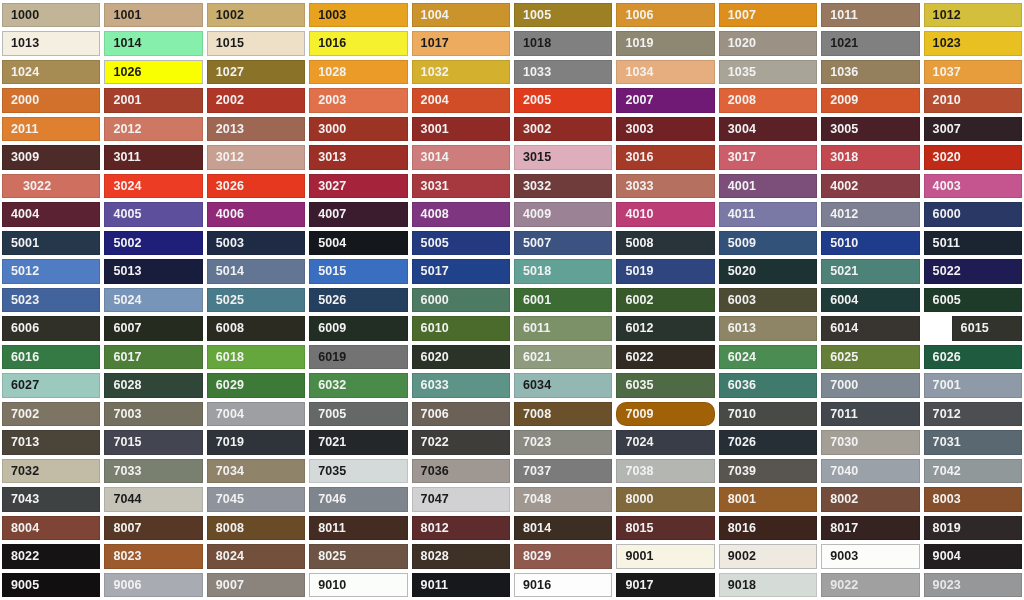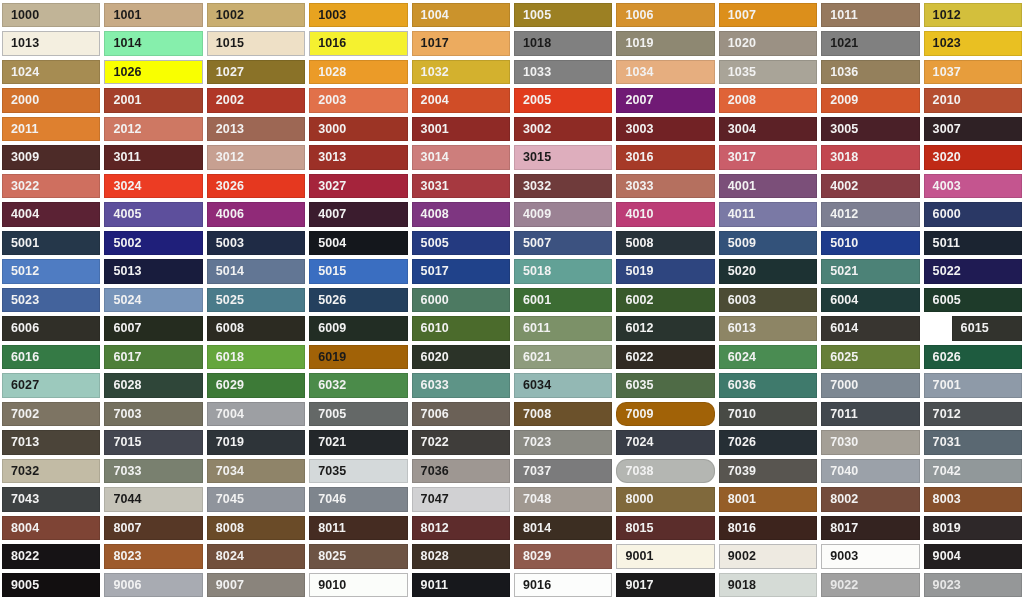--- a/index.html
+++ b/index.html
@@ -226,21 +226,21 @@
     </div>
     <div class="swatch" style="background-color: rgb(202, 94, 106);">
       <span class="swatch-label txt-light">3017</span>
     </div>
     <div class="swatch" style="background-color: rgb(194, 71, 79);">
       <span class="swatch-label txt-light">3018</span>
     </div>
     <div class="swatch" style="background-color: rgb(192, 42, 22);">
       <span class="swatch-label txt-light">3020</span>
     </div>
-    <div class="swatch" style="background-color: rgb(207, 111, 95);">
+    <div class="swatch" style="background-color: rgb(207, 111, 95); padding-left: 12px;">
       <span class="swatch-label txt-light">3022</span>
     </div>
     <div class="swatch" style="background-color: rgb(236, 60, 35);">
       <span class="swatch-label txt-light">3024</span>
     </div>
     <div class="swatch" style="background-color: rgb(229, 56, 31);">
       <span class="swatch-label txt-light">3026</span>
     </div>
     <div class="swatch" style="background-color: rgb(165, 36, 60);">
       <span class="swatch-label txt-light">3027</span>
@@ -415,21 +415,21 @@
     </div>
     <div class="swatch" style="background-color: rgb(53, 122, 69);">
       <span class="swatch-label txt-light">6016</span>
     </div>
     <div class="swatch" style="background-color: rgb(78, 127, 57);">
       <span class="swatch-label txt-light">6017</span>
     </div>
     <div class="swatch" style="background-color: rgb(101, 166, 61);">
       <span class="swatch-label txt-light">6018</span>
     </div>
-    <div class="swatch" style="background-color: #a16207;">
+    <div class="swatch" style="background-color: #737373;">
       <span class="swatch-label txt-dark">6019</span>
     </div>
     <div class="swatch" style="background-color: rgb(43, 51, 40);">
       <span class="swatch-label txt-light">6020</span>
     </div>
     <div class="swatch" style="background-color: rgb(142, 156, 125);">
       <span class="swatch-label txt-light">6021</span>
     </div>
     <div class="swatch" style="background-color: rgb(49, 43, 35);">
       <span class="swatch-label txt-light">6022</span>
@@ -544,21 +544,21 @@
     </div>
     <div class="swatch" style="background-color: rgb(212, 217, 218);">
       <span class="swatch-label txt-dark">7035</span>
     </div>
     <div class="swatch" style="background-color: rgb(158, 151, 146);">
       <span class="swatch-label txt-dark">7036</span>
     </div>
     <div class="swatch" style="background-color: rgb(123, 123, 124);">
       <span class="swatch-label txt-light">7037</span>
     </div>
-    <div class="swatch" style="background-color: rgb(180, 182, 178); border-radius: 11px;">
+    <div class="swatch" style="background-color: rgb(180, 182, 178);">
       <span class="swatch-label txt-light">7038</span>
     </div>
     <div class="swatch" style="background-color: rgb(88, 85, 80);">
       <span class="swatch-label txt-light">7039</span>
     </div>
     <div class="swatch" style="background-color: rgb(155, 161, 169);">
       <span class="swatch-label txt-light">7040</span>
     </div>
     <div class="swatch" style="background-color: rgb(145, 152, 154);">
       <span class="swatch-label txt-light">7042</span>

